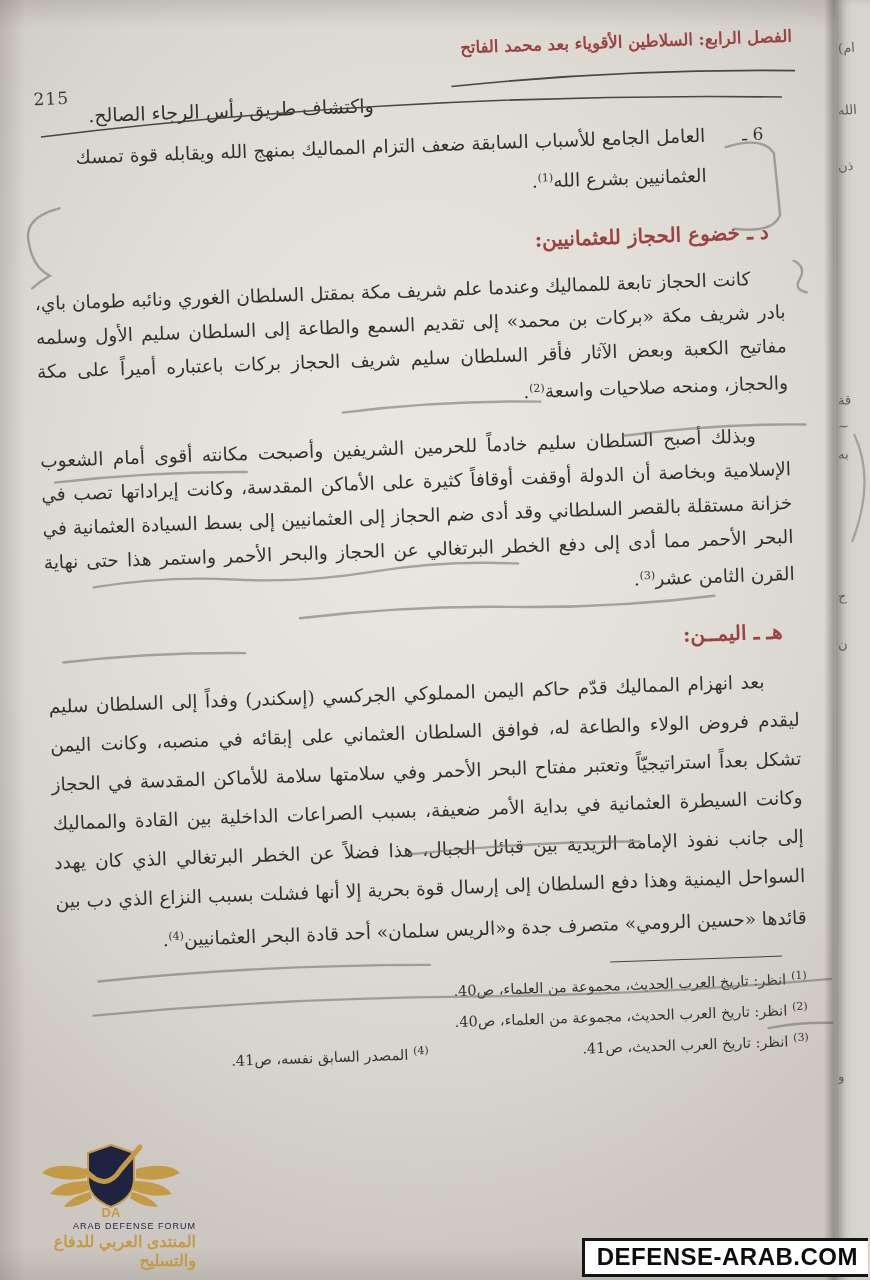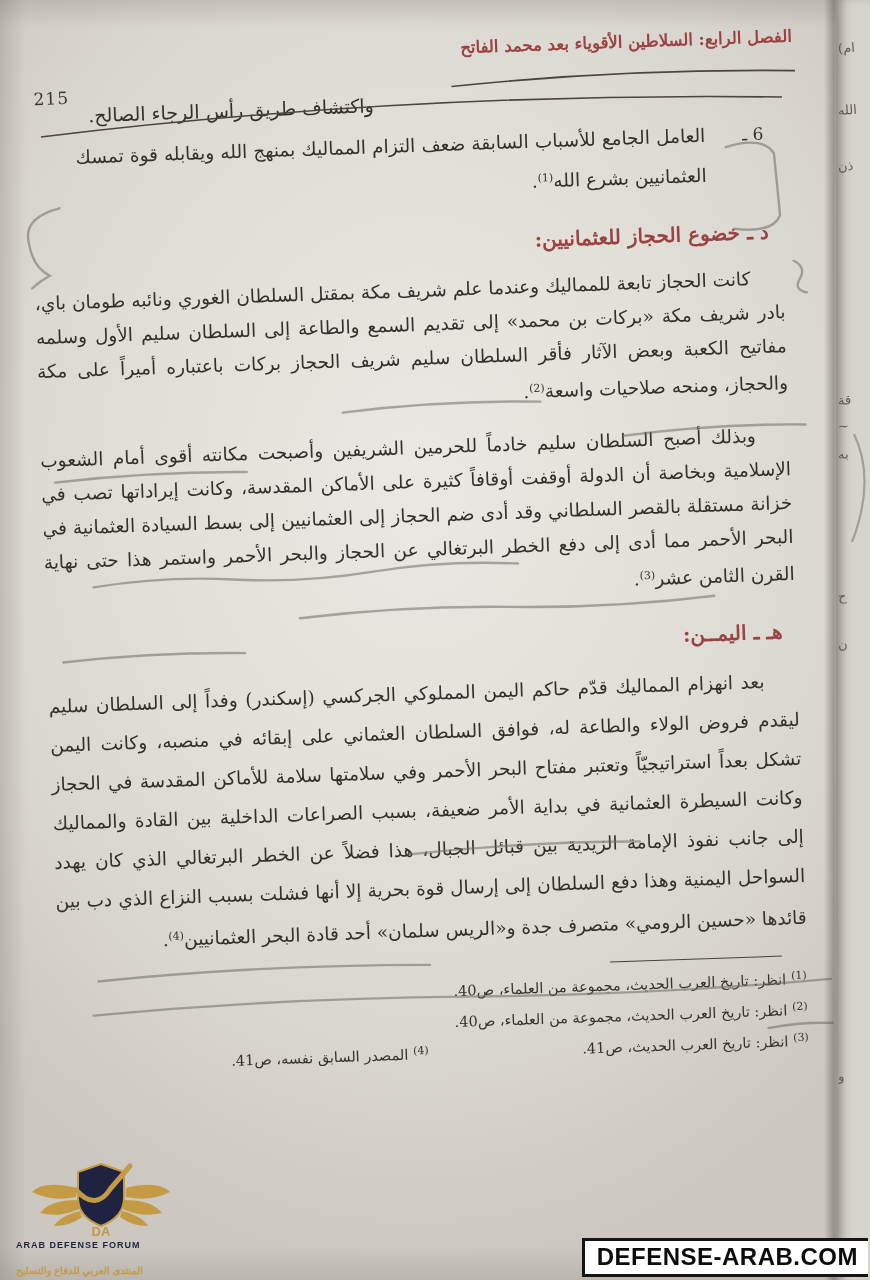--- a/index.html
+++ b/index.html
@@ -49,24 +49,24 @@
 
   .pencil{position:absolute;inset:0;pointer-events:none;}
 
   
   .watermark{position:absolute;right:2px;bottom:3px;z-index:6;background:#ffffff;
     border:3px solid #141414;border-right:none;padding:2px 10px 3px 12px;
     font-family:"Liberation Sans", sans-serif;font-weight:700;font-size:24px;
     letter-spacing:0.5px;color:#0c0c0c;direction:ltr;}
 
   
-  .logo{position:absolute;left:16px;bottom:4px;width:180px;z-index:6;text-align:left;
+  .logo{position:absolute;left:16px;bottom:10px;width:180px;z-index:6;text-align:right;
     font-family:"Liberation Sans", sans-serif;}
-  .logo-title{font-size:9px;font-weight:700;letter-spacing:1px;color:#1d2340;margin-top:-2px;}
-  .logo-sub{font-size:10px;font-weight:700;color:#c49a45;margin-top:15px;direction:rtl;}
+  .logo-title{font-size:9px;font-weight:400;letter-spacing:1px;color:#1d2340;margin-top:-2px;}
+  .logo-sub{font-size:16px;font-weight:700;color:#c49a45;margin-top:1px;direction:rtl;}
 </style>
 </head>
 <body>
 
 <div class="photo">
 
   <div class="page-content">
 
     <div class="page-number">215</div>
 

